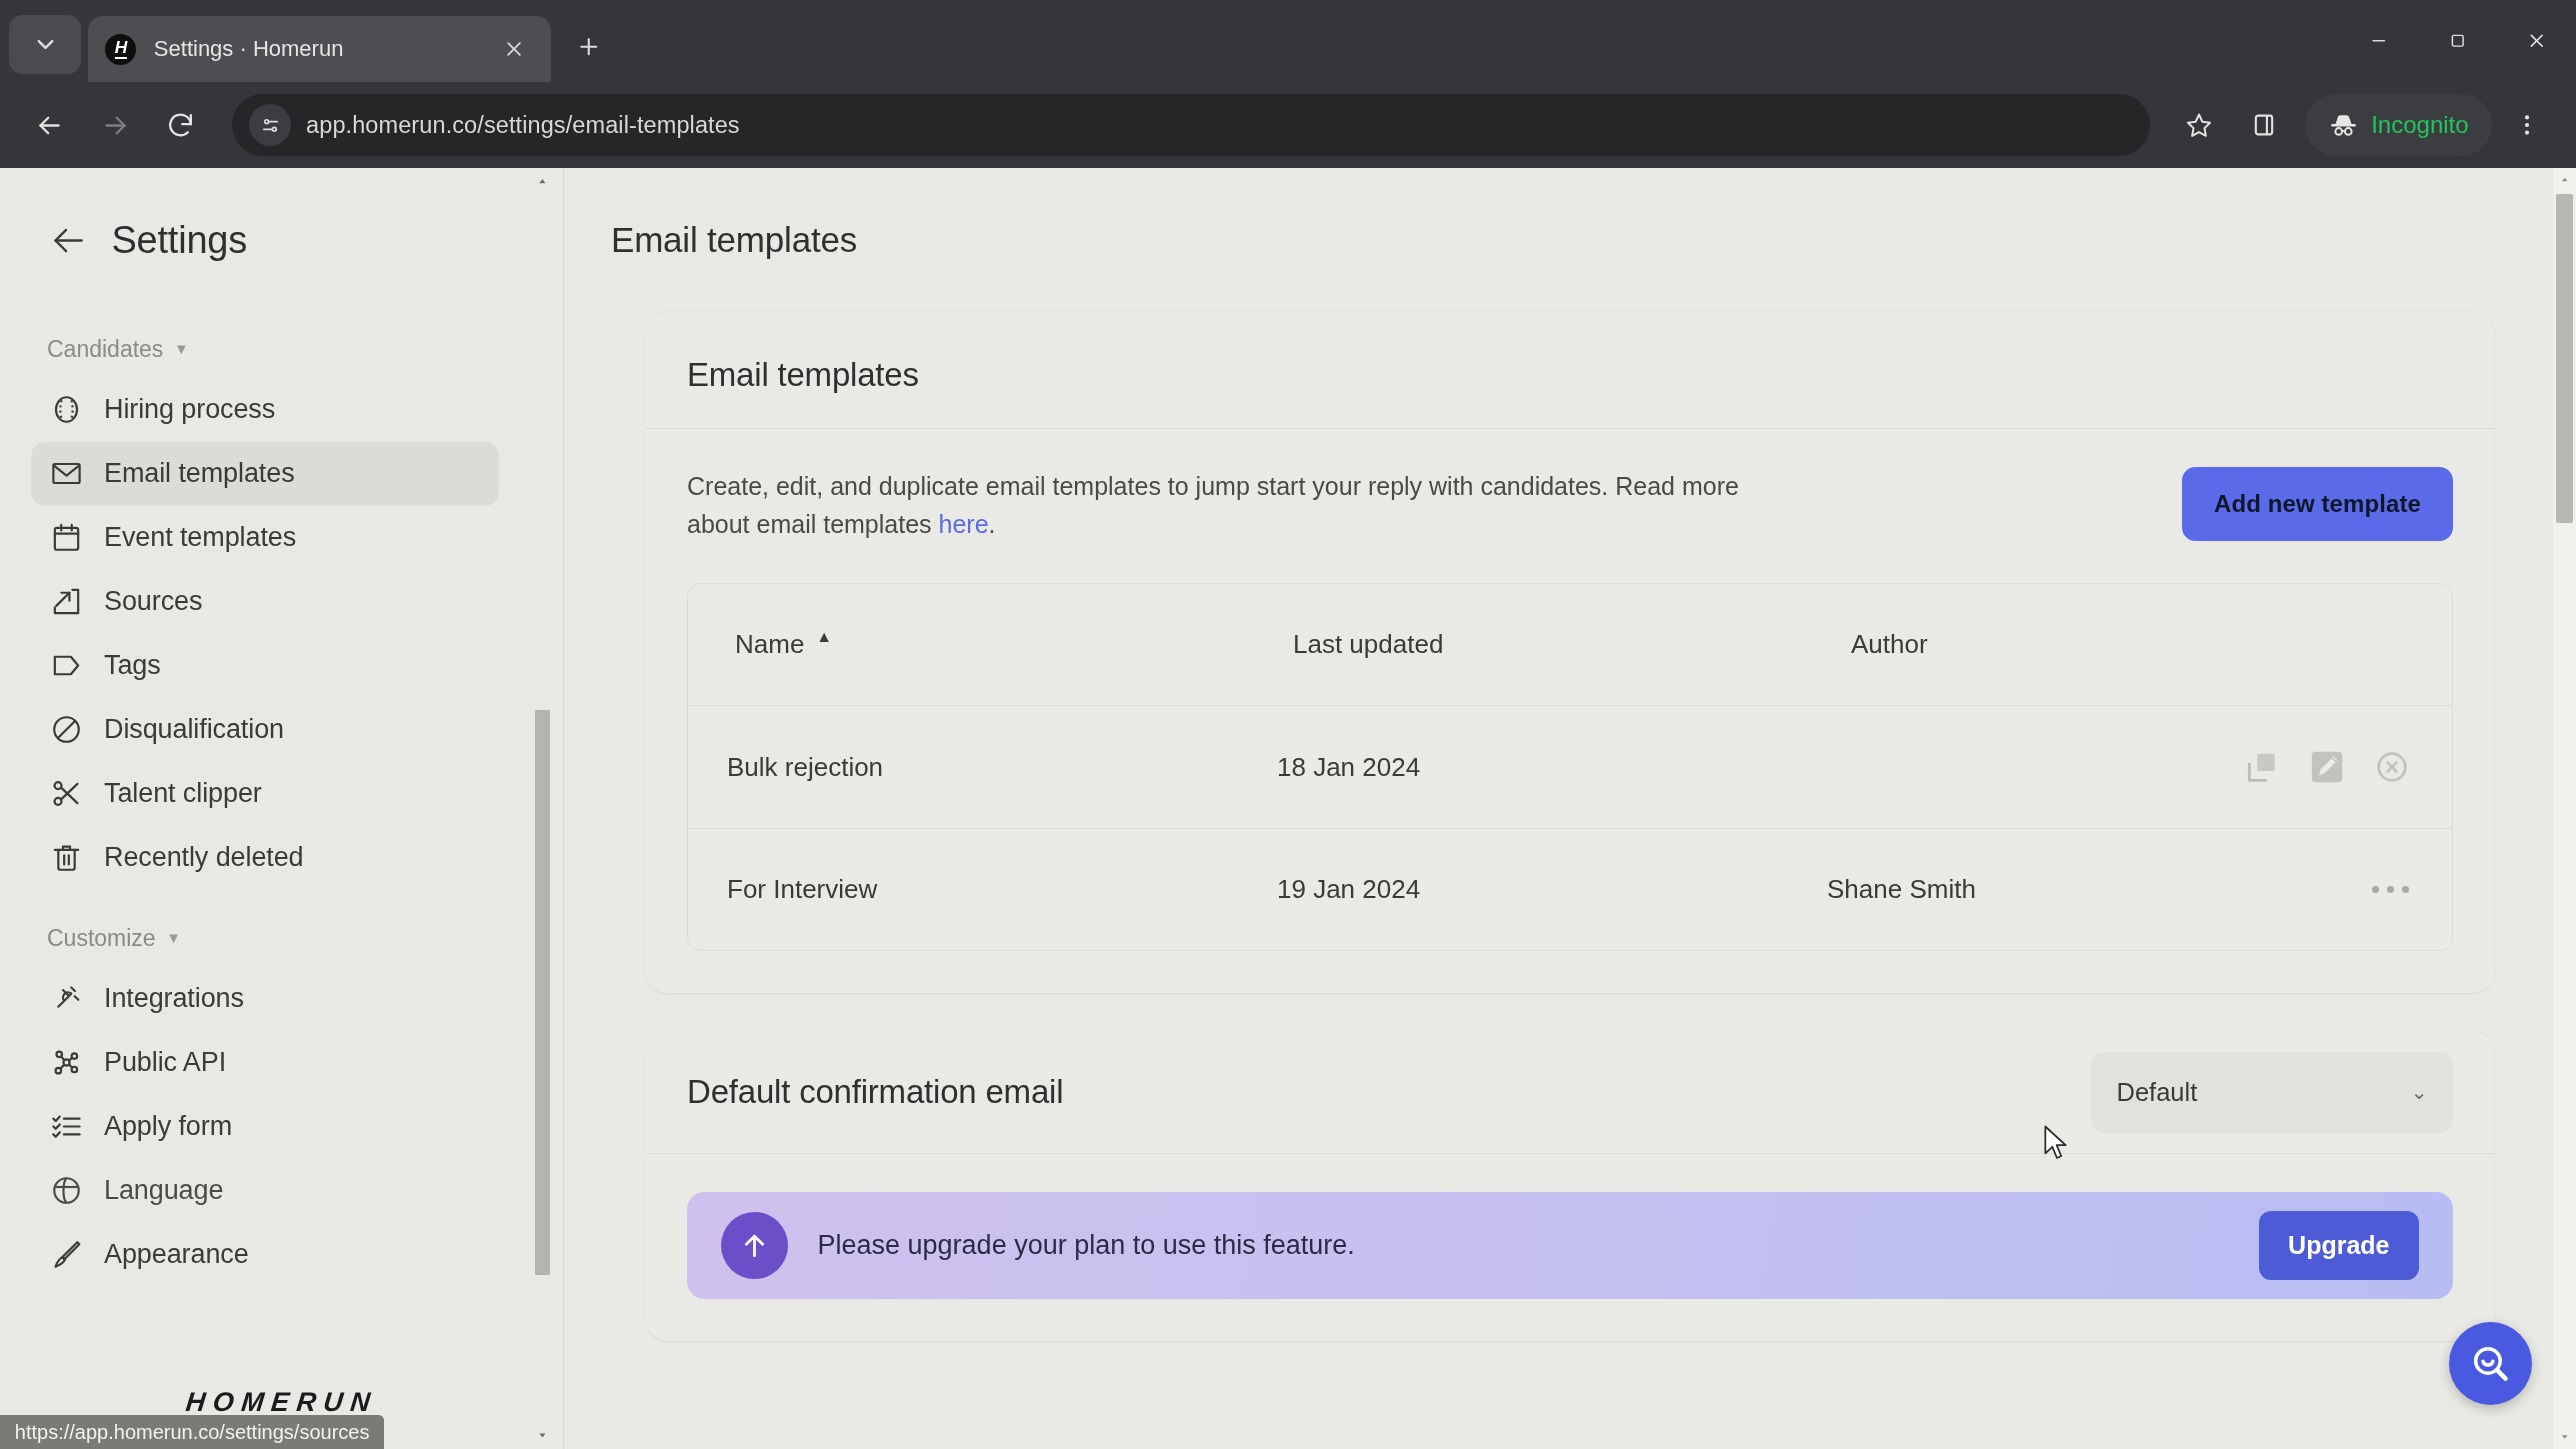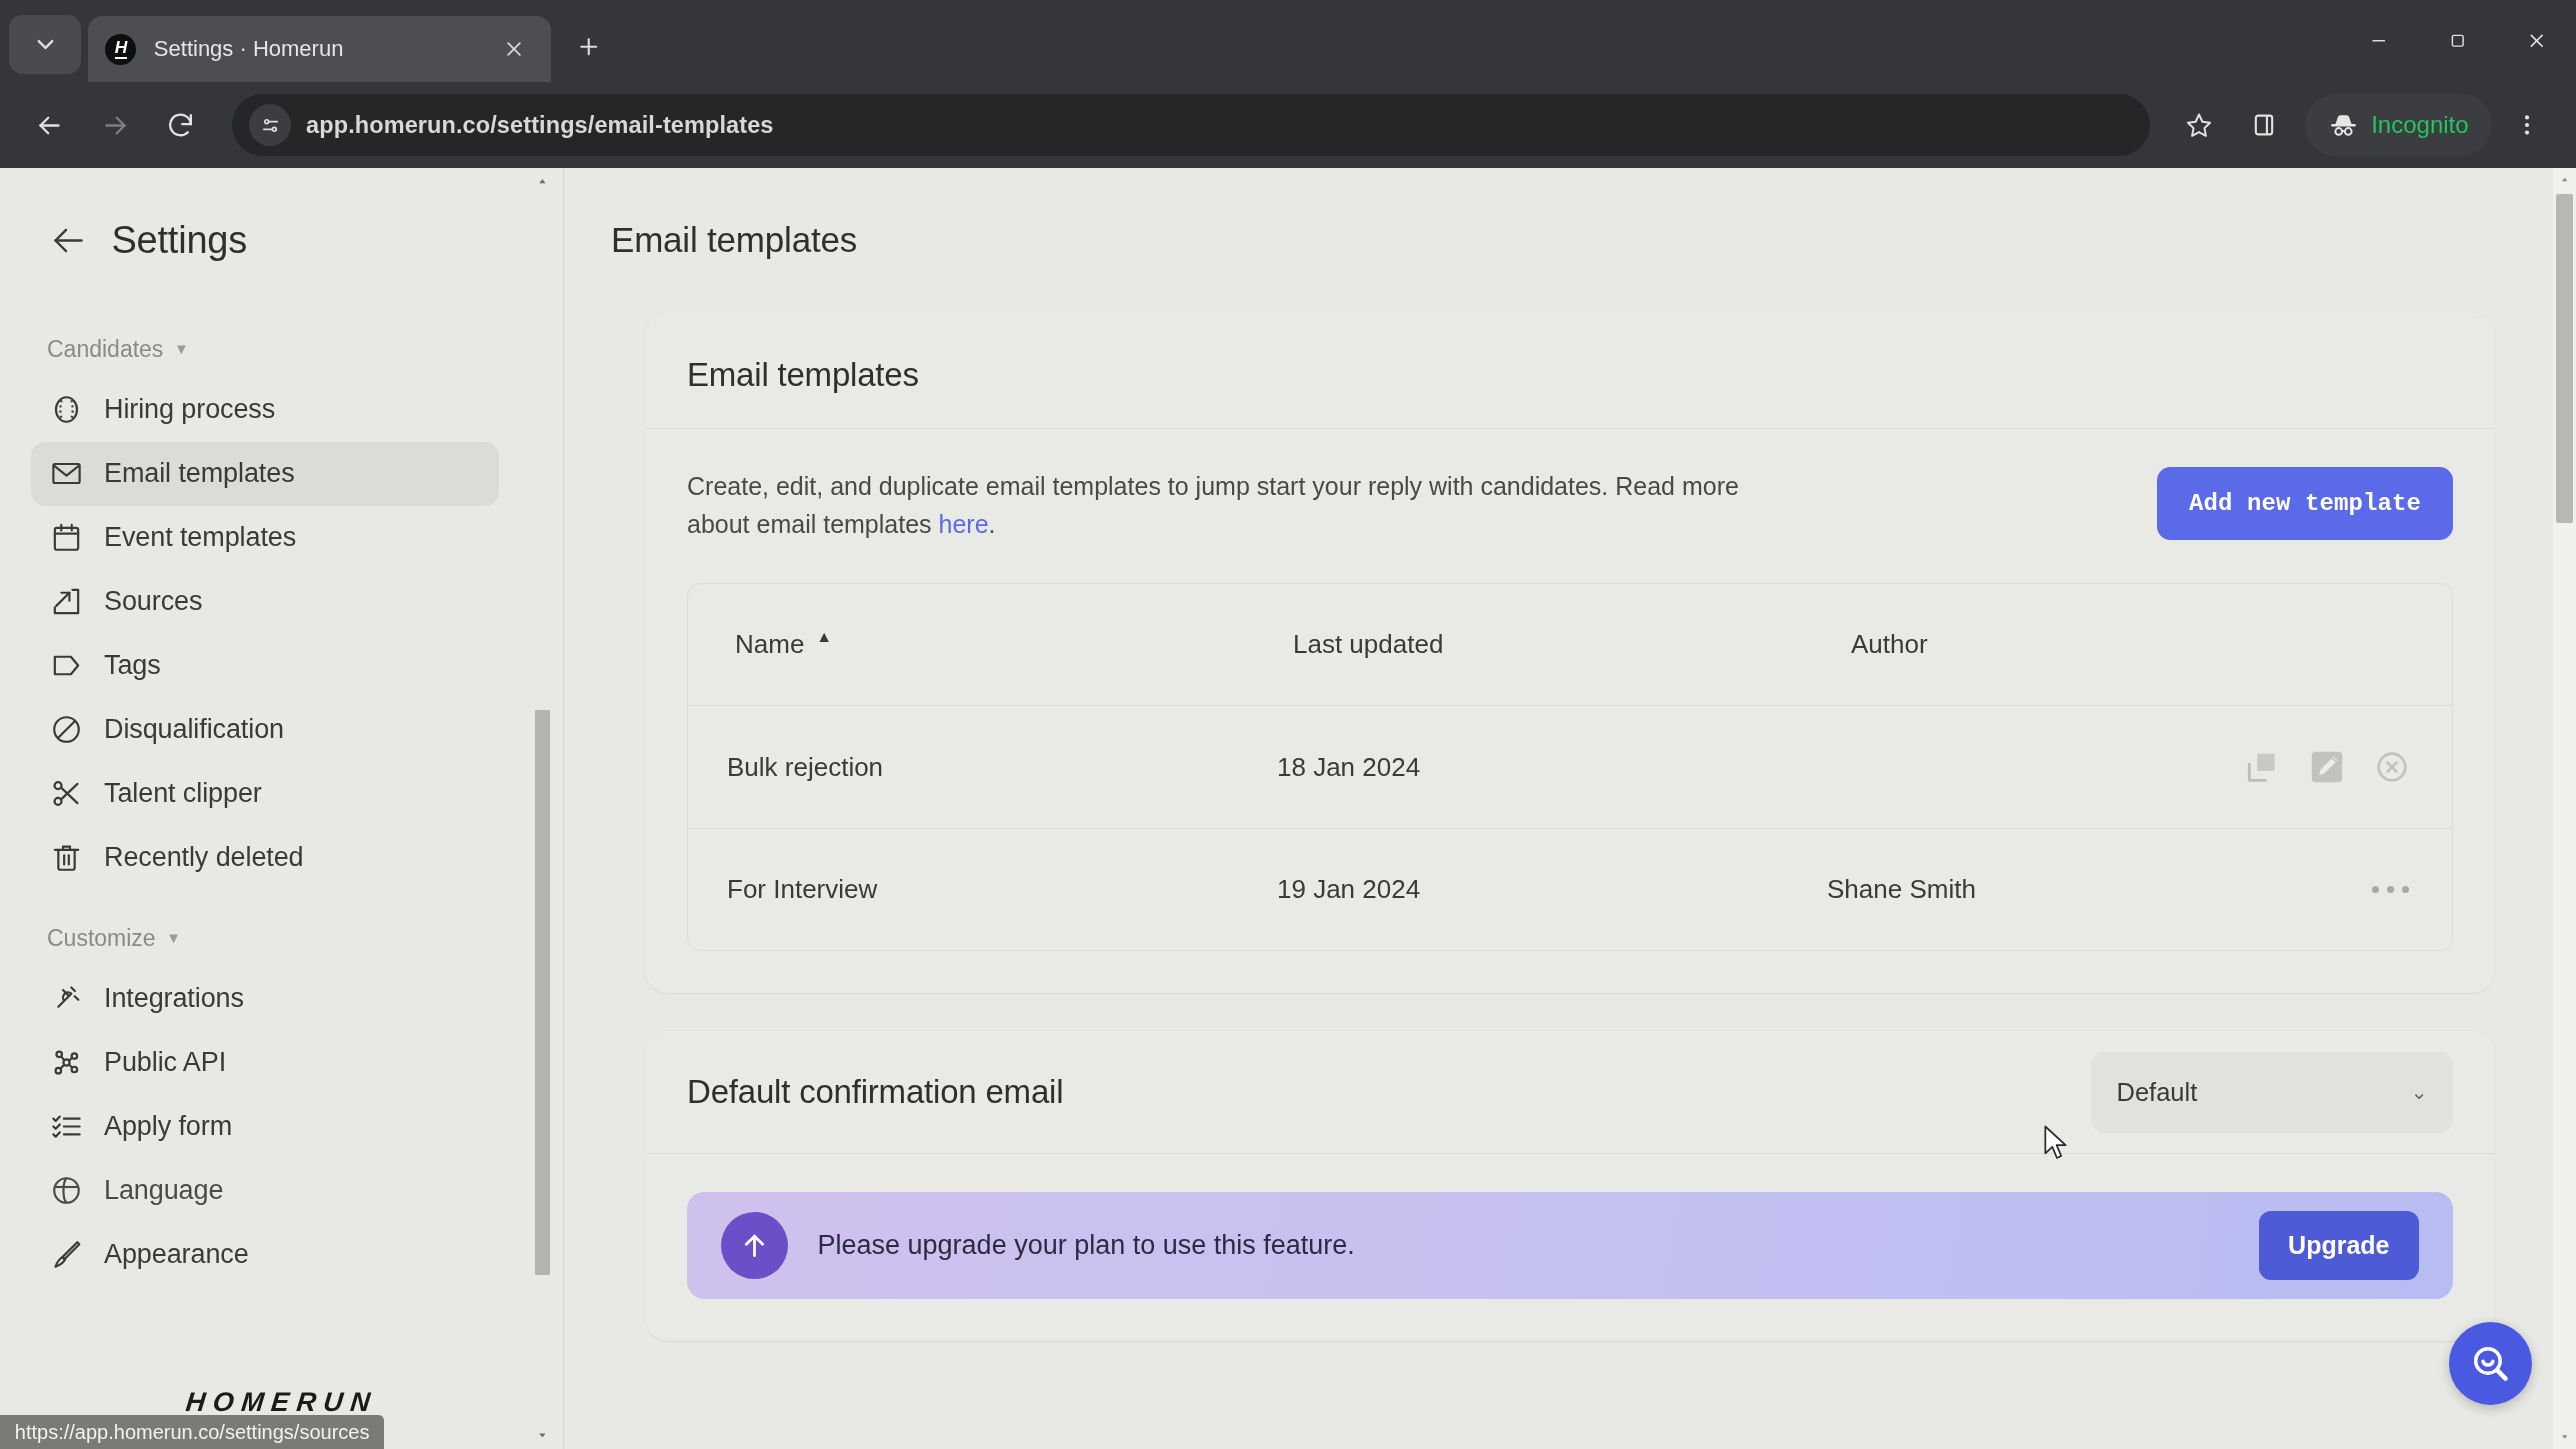--- a/index.html
+++ b/index.html
@@ -56,21 +56,21 @@
   .navbtn svg { width:31px; height:31px; }
   .navbtn.disabled svg { opacity:.42; }
 
   .omnibox {
     flex:1; height:62px; background:#262629; border-radius:31px; display:flex; align-items:center;
     padding:0 17.4px; margin:0 14.8px; cursor:text;
   }
   .omni-icon { width:42px; height:42px; border-radius:50%; background:#3c3d40; display:flex;
     align-items:center; justify-content:center; flex:0 0 42px; margin-right:14.8px; cursor:pointer; }
   .omni-icon svg { width:23px; height:23px; }
-  .omni-url { color:#d8d8d8; font-size:23.5px; letter-spacing:0.1px; white-space:nowrap;font-weight:bold; }
+  .omni-url { color:#d8d8d8; font-size:23.5px; letter-spacing:0.1px; white-space:nowrap; }
 
   .tbtn { width:59px; height:59px; border-radius:50%; display:flex; align-items:center;
     justify-content:center; margin-left:5.4px; cursor:pointer; flex:0 0 59px; }
   .tbtn svg { width:28px; height:28px; }
   .incognito {
     height:62px; border-radius:31px; background:#3c3d40; display:flex; align-items:center;
     padding:0 23px; margin-left:12px; cursor:pointer;
   }
   .incognito svg { width:31px; height:31px; margin-right:12px; }
   .incognito span { color:#22c55e; font-size:24px; white-space:nowrap; }
@@ -135,23 +135,23 @@
     background:#e9e9e5; border-radius:23px; box-shadow:0 0.7px 2px rgba(0,0,0,.07);
     margin-bottom:38px; overflow:hidden;
   }
   .card-head { padding:44px 0 34px 42px; border-bottom:0.7px solid #dcdcd6; }
   .card-head h2 { font-size:33px; color:#2f2f2d; font-weight:400; letter-spacing:-0.2px; }
 
   .card-body { padding:38px 42px 0 42px; display:flex; align-items:flex-start; gap:27px; }
   .card-desc { font-size:25px; line-height:1.52; color:#4a4a45; max-width:1053px; }
   .card-desc a { color:#5b6ae8; text-decoration:none; cursor:pointer; }
   .btn-primary {
-    background:#5b6ae8; color:#ffffff; font-size:24px; font-weight:700; border:none;
+    background:#5b6ae8; color:#0f172a; font-size:24px; font-weight:700; border:none;
     border-radius:13.4px; padding:23px 32px; cursor:pointer; white-space:nowrap; margin-left:auto;
-    letter-spacing:0.1px; font-family:Liberation Mono, monospace;
+    letter-spacing:0.1px; font-family:Liberation Sans, sans-serif;
   }
 
   .tbl { margin:40px 42px 42px 42px; border:0.7px solid #dcdcd6; border-radius:13.4px; overflow:hidden; }
   .tbl-row { display:flex; align-items:center; height:122px; padding:0 39px; }
   .tbl-head { border-bottom:0.7px solid #dcdcd6; }
   .tbl-head .c { font-size:26px; color:#3a3a36; display:flex; align-items:flex-start;margin-left:8px; }
   .tbl-head .c .sortarrow { margin-left:12px; font-size:16px; color:#3a3a36; line-height:1; }
   .tbl-body .tbl-row { border-top:0.7px solid #dcdcd6; }
   .tbl-body .tbl-row:first-child { border-top:none; }
   .tbl-row .c { font-size:26px; color:#3a3a36; }

